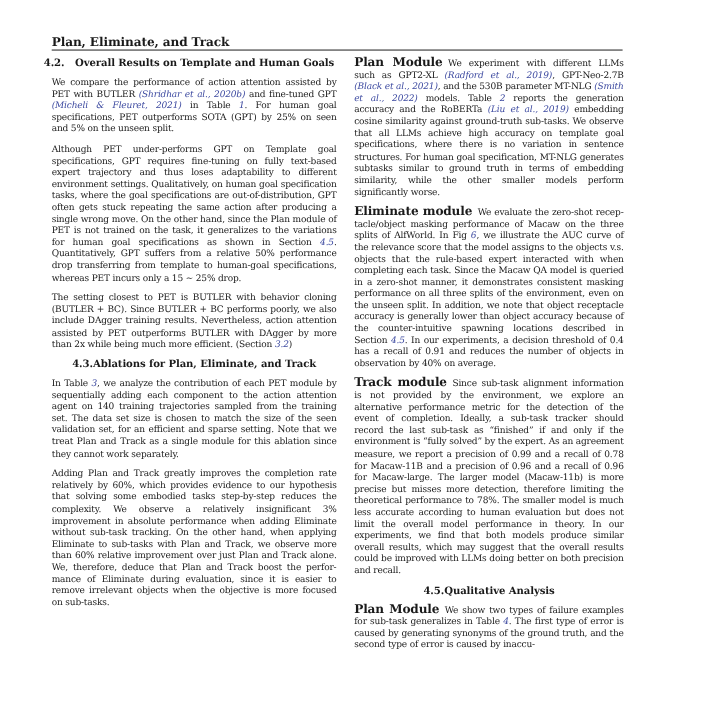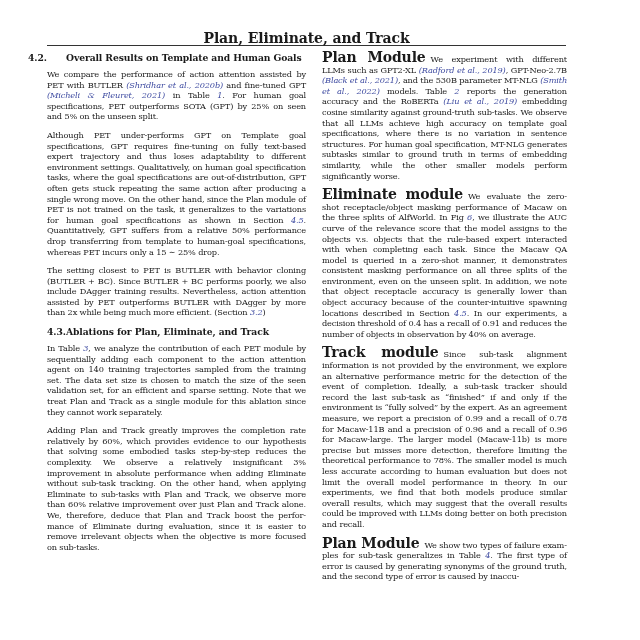--- a/index.html
+++ b/index.html
@@ -1,29 +1,29 @@
 <!DOCTYPE html>
 <html><head>
   <meta charset="utf-8">
   <style>
     html, body { margin: 0; padding: 0; background: #ffffff; }
     body { width: 640px; height: 640px; position: relative; overflow: hidden;
            font-family: "DejaVu Serif", "Liberation Serif", serif; color: #1a1a1a; }
     .running-head { position: absolute; left: 47px; top: 33px; width: 519px;
-                    text-align: center; font-weight: bold; font-size: 14px; line-height: 11px;
+                    font-weight: bold; font-size: 11px; line-height: 11px;
                     border-bottom: 0.8px solid #333; padding-bottom: 1px; letter-spacing: -0.1px; }
     .col { position: absolute; top: 52px; width: 259px; font-size: 8.2px; line-height: 10.6px;
            text-align: justify; letter-spacing: -0.15px; hyphens: manual; }
     .col.left { left: 47px; }
     .col.right { left: 322px; width: 245px; }
-    h3 { font-size: 9.2px; line-height: 11px; font-weight: bold; margin: 0 0 6px 0; letter-spacing: -0.1px; text-align: left; }
+    h3 { font-size: 9.2px; line-height: 11px; font-weight: bold; margin: 0 0 6px 0; letter-spacing: -0.1px; text-align: center; }
     h3 .num { display: inline-block; min-width: 19px; }
     h3.hang { padding-left: 19px; text-indent: -19px; }
     p { margin: 0 0 8px 0; }
-    .para-head { font-weight: bold; margin-right: 5px; font-size: 14px; }
+    .para-head { font-weight: bold; margin-right: 5px; font-size: 11px; }
     .cite { color: #3d4aa0; font-style: italic; }
     .sec-gap { margin-top: 4px; }
   </style>
 </head>
 <body>
 
 <div class="running-head">Plan, Eliminate, and Track</div>
 
 <div class="col left">
   <h3 class="hang"><span class="num">4.2.</span><span>Overall Results on Template and Human Goals</span></h3>
@@ -34,14 +34,15 @@
   <h3 class="sec-gap"><span class="num">4.3.</span><span>Ablations for Plan, Eliminate, and Track</span></h3>
   <p><span>In Table </span><span class="cite">3</span><span>, we analyze the contribution of each PET module by sequentially adding each component to the action attention agent on 140 training trajectories sam­pled from the training set. The data set size is chosen to match the size of the seen validation set, for an efficient and sparse setting. Note that we treat Plan and Track as a single module for this ablation since they cannot work separately.</span></p>
   <p>Adding Plan and Track greatly improves the comple­tion rate relatively by 60%, which provides evidence to our hypothesis that solving some embodied tasks step-by-step reduces the complexity. We observe a relatively insignificant 3% improvement in absolute performance when adding Eliminate without sub-task tracking. On the other hand, when applying Eliminate to sub-tasks with Plan and Track, we observe more than 60% rela­tive improvement over just Plan and Track alone. We, therefore, deduce that Plan and Track boost the perfor­mance of Eliminate during evaluation, since it is easier to remove irrelevant objects when the objective is more focused on sub-tasks.</p>
 </div>
 
 <div class="col right">
   <p><span class="para-head">Plan Module</span><span>We experiment with different LLMs such as GPT2-XL </span><span class="cite">(Radford et al., 2019)</span><span>, GPT-Neo-2.7B </span><span class="cite">(Black et al., 2021)</span><span>, and the 530B parameter MT-NLG </span><span class="cite">(Smith et al., 2022)</span><span> models. Table </span><span class="cite">2</span><span> reports the generation accuracy and the RoBERTa </span><span class="cite">(Liu et al., 2019)</span><span> embedding cosine similarity against ground-truth sub-tasks. We observe that all LLMs achieve high accuracy on template goal specifications, where there is no variation in sentence structures. For human goal specification, MT-NLG generates subtasks similar to ground truth in terms of embedding similarity, while the other smaller models perform significantly worse.</span></p>
   <p><span class="para-head">Eliminate module</span><span>We evaluate the zero-shot recep­tacle/object masking performance of Macaw on the three splits of AlfWorld. In Fig </span><span class="cite">6</span><span>, we illustrate the AUC curve of the relevance score that the model assigns to the objects v.s. objects that the rule-based expert interacted with when completing each task. Since the Macaw QA model is queried in a zero-shot manner, it demonstrates consistent masking performance on all three splits of the environment, even on the unseen split. In addition, we note that object receptacle accu­racy is generally lower than object accuracy because of the counter-intuitive spawning locations described in Section </span><span class="cite">4.5</span><span>. In our experiments, a decision threshold of 0.4 has a recall of 0.91 and reduces the number of objects in observation by 40% on average.</span></p>
   <p><span class="para-head">Track module</span><span>Since sub-task alignment information is not provided by the environment, we explore an alternative performance metric for the detection of the event of completion. Ideally, a sub-task tracker should record the last sub-task as “finished” if and only if the environment is “fully solved” by the expert. As an agreement measure, we report a precision of 0.99 and a recall of 0.78 for Macaw-11B and a precision of 0.96 and a recall of 0.96 for Macaw-large. The larger model (Macaw-11b) is more precise but misses more detection, therefore limiting the theoretical performance to 78%. The smaller model is much less accurate according to human evaluation but does not limit the overall model performance in theory. In our experiments, we find that both models produce similar overall results, which may suggest that the overall results could be improved with LLMs doing better on both precision and recall.</span></p>
 
+  <h3 class="sec-gap"><span class="num">4.5.</span><span>Qualitative Analysis</span></h3>
   <p><span class="para-head">Plan Module</span><span>We show two types of failure exam­ples for sub-task generalizes in Table </span><span class="cite">4</span><span>. The first type of error is caused by generating synonyms of the ground truth, and the second type of error is caused by inaccu-</span></p>
 </div>
 
 </body></html>

